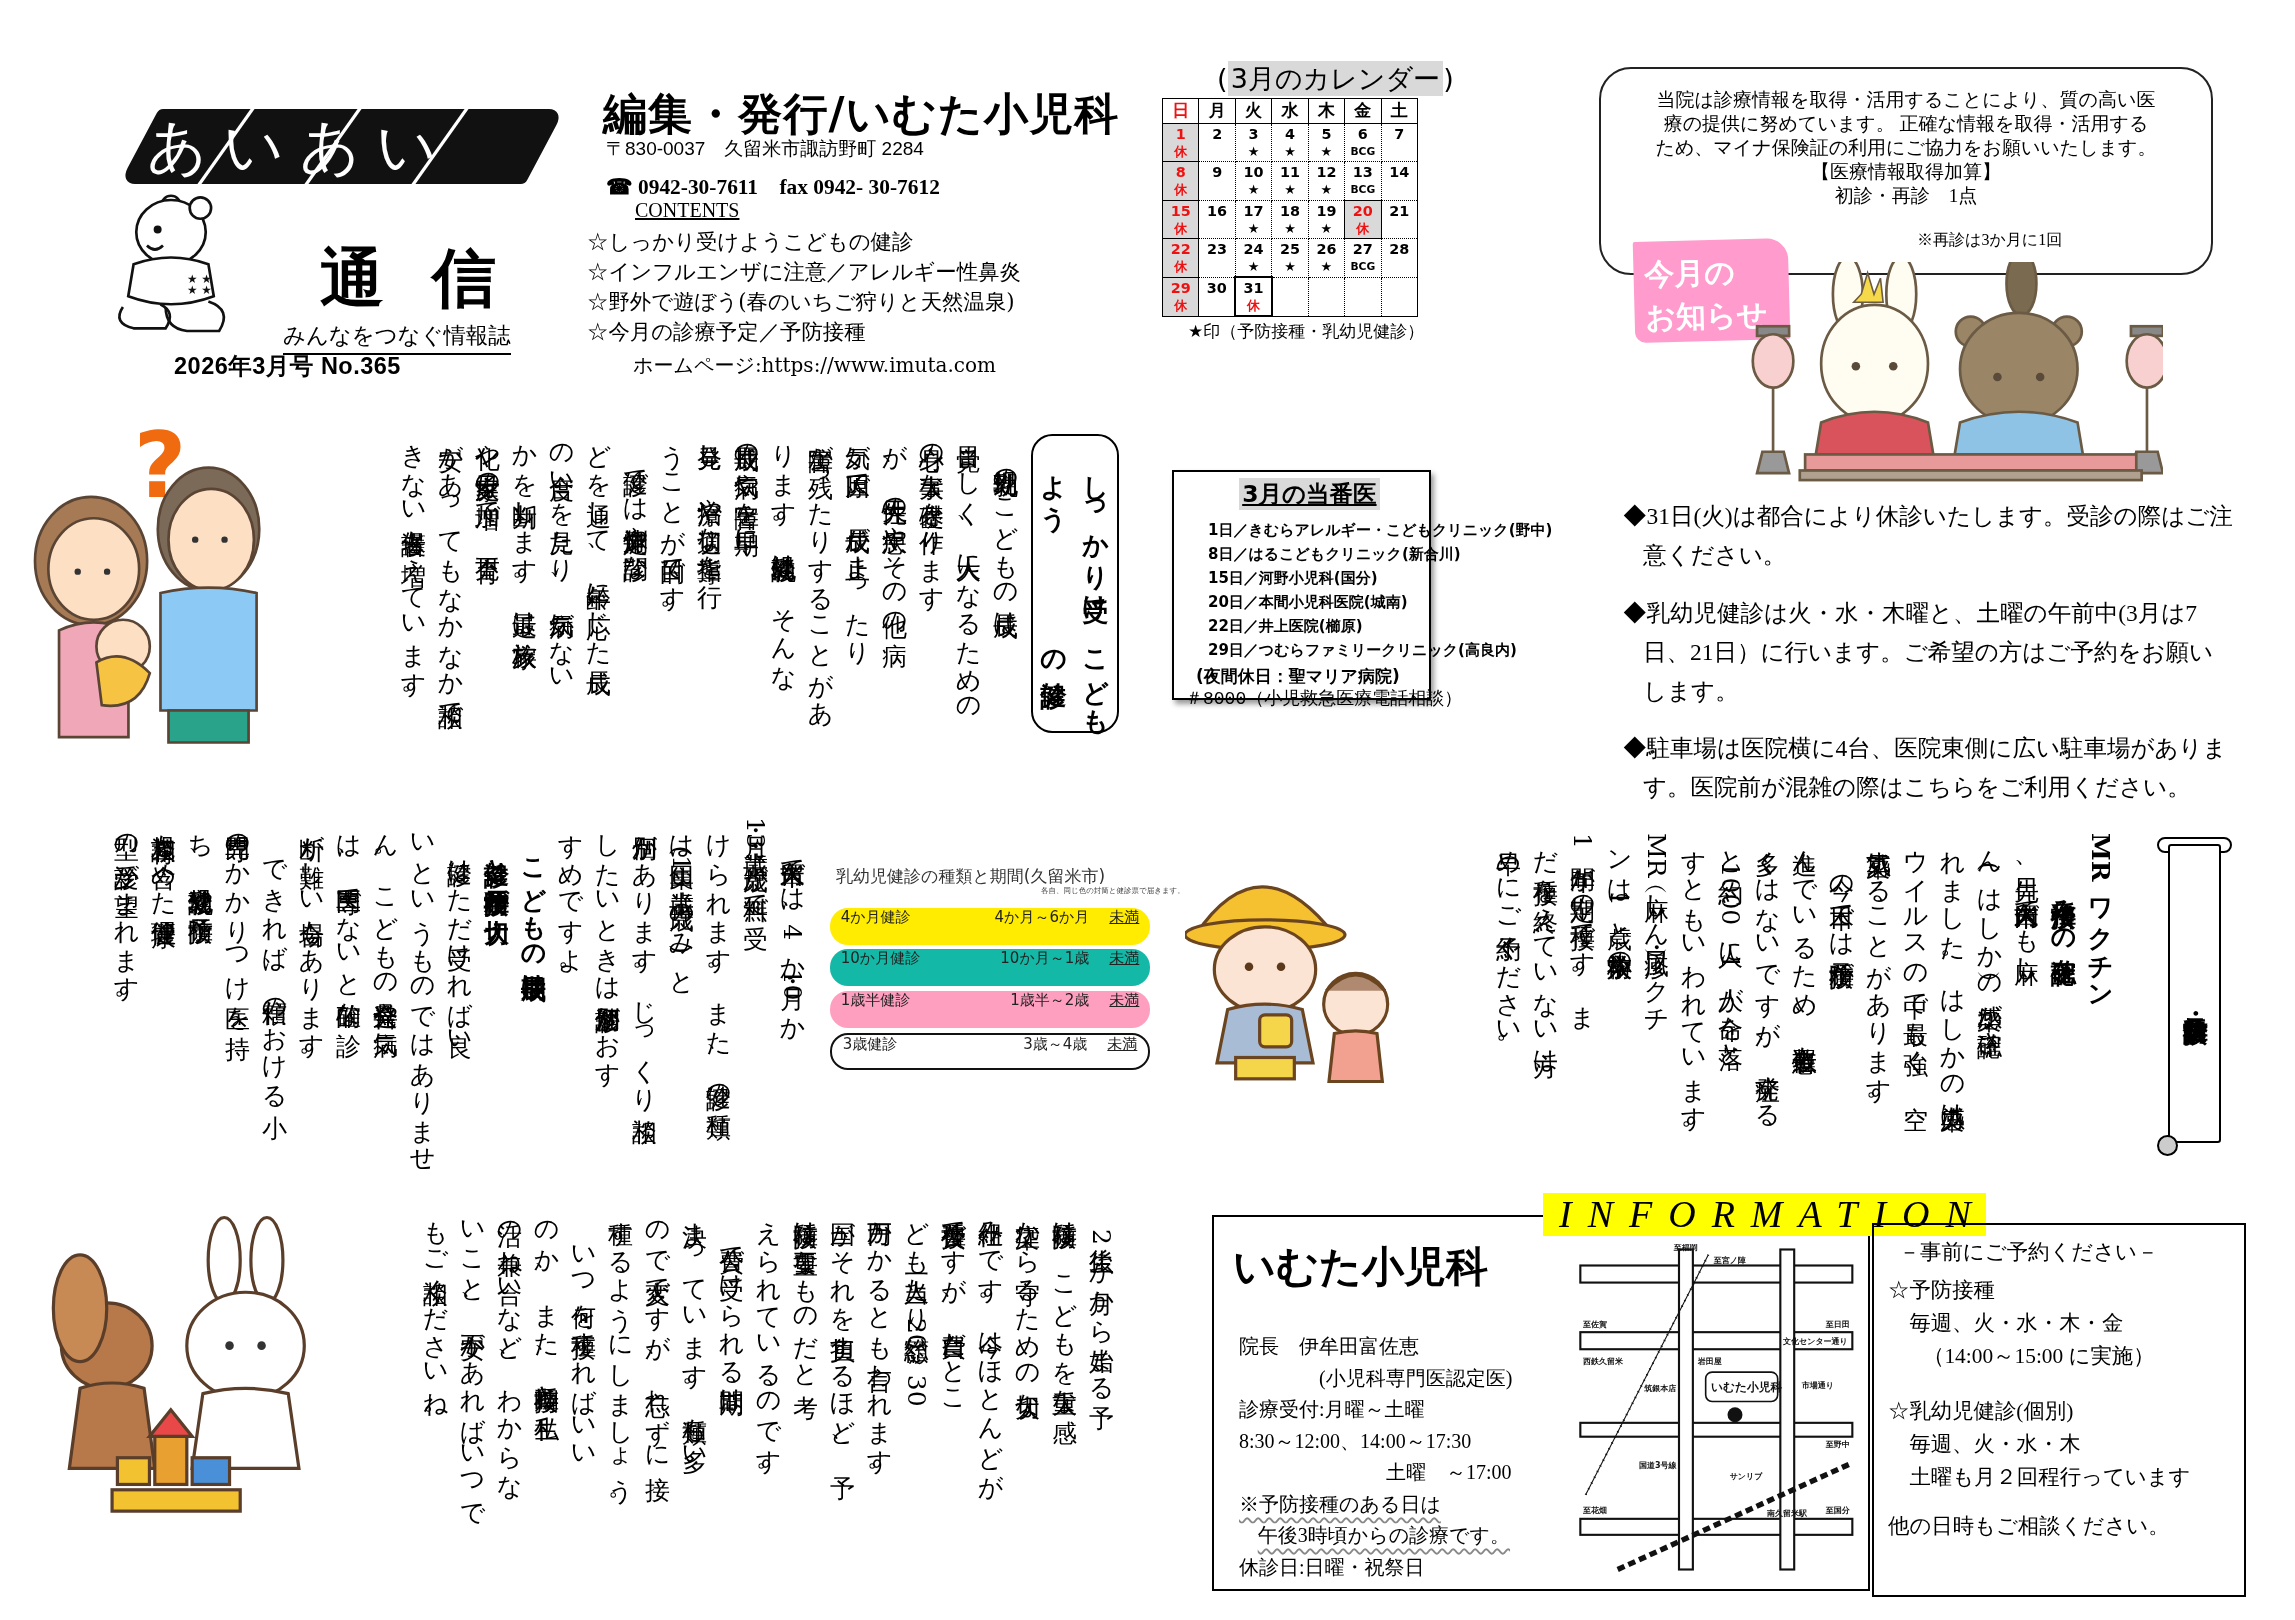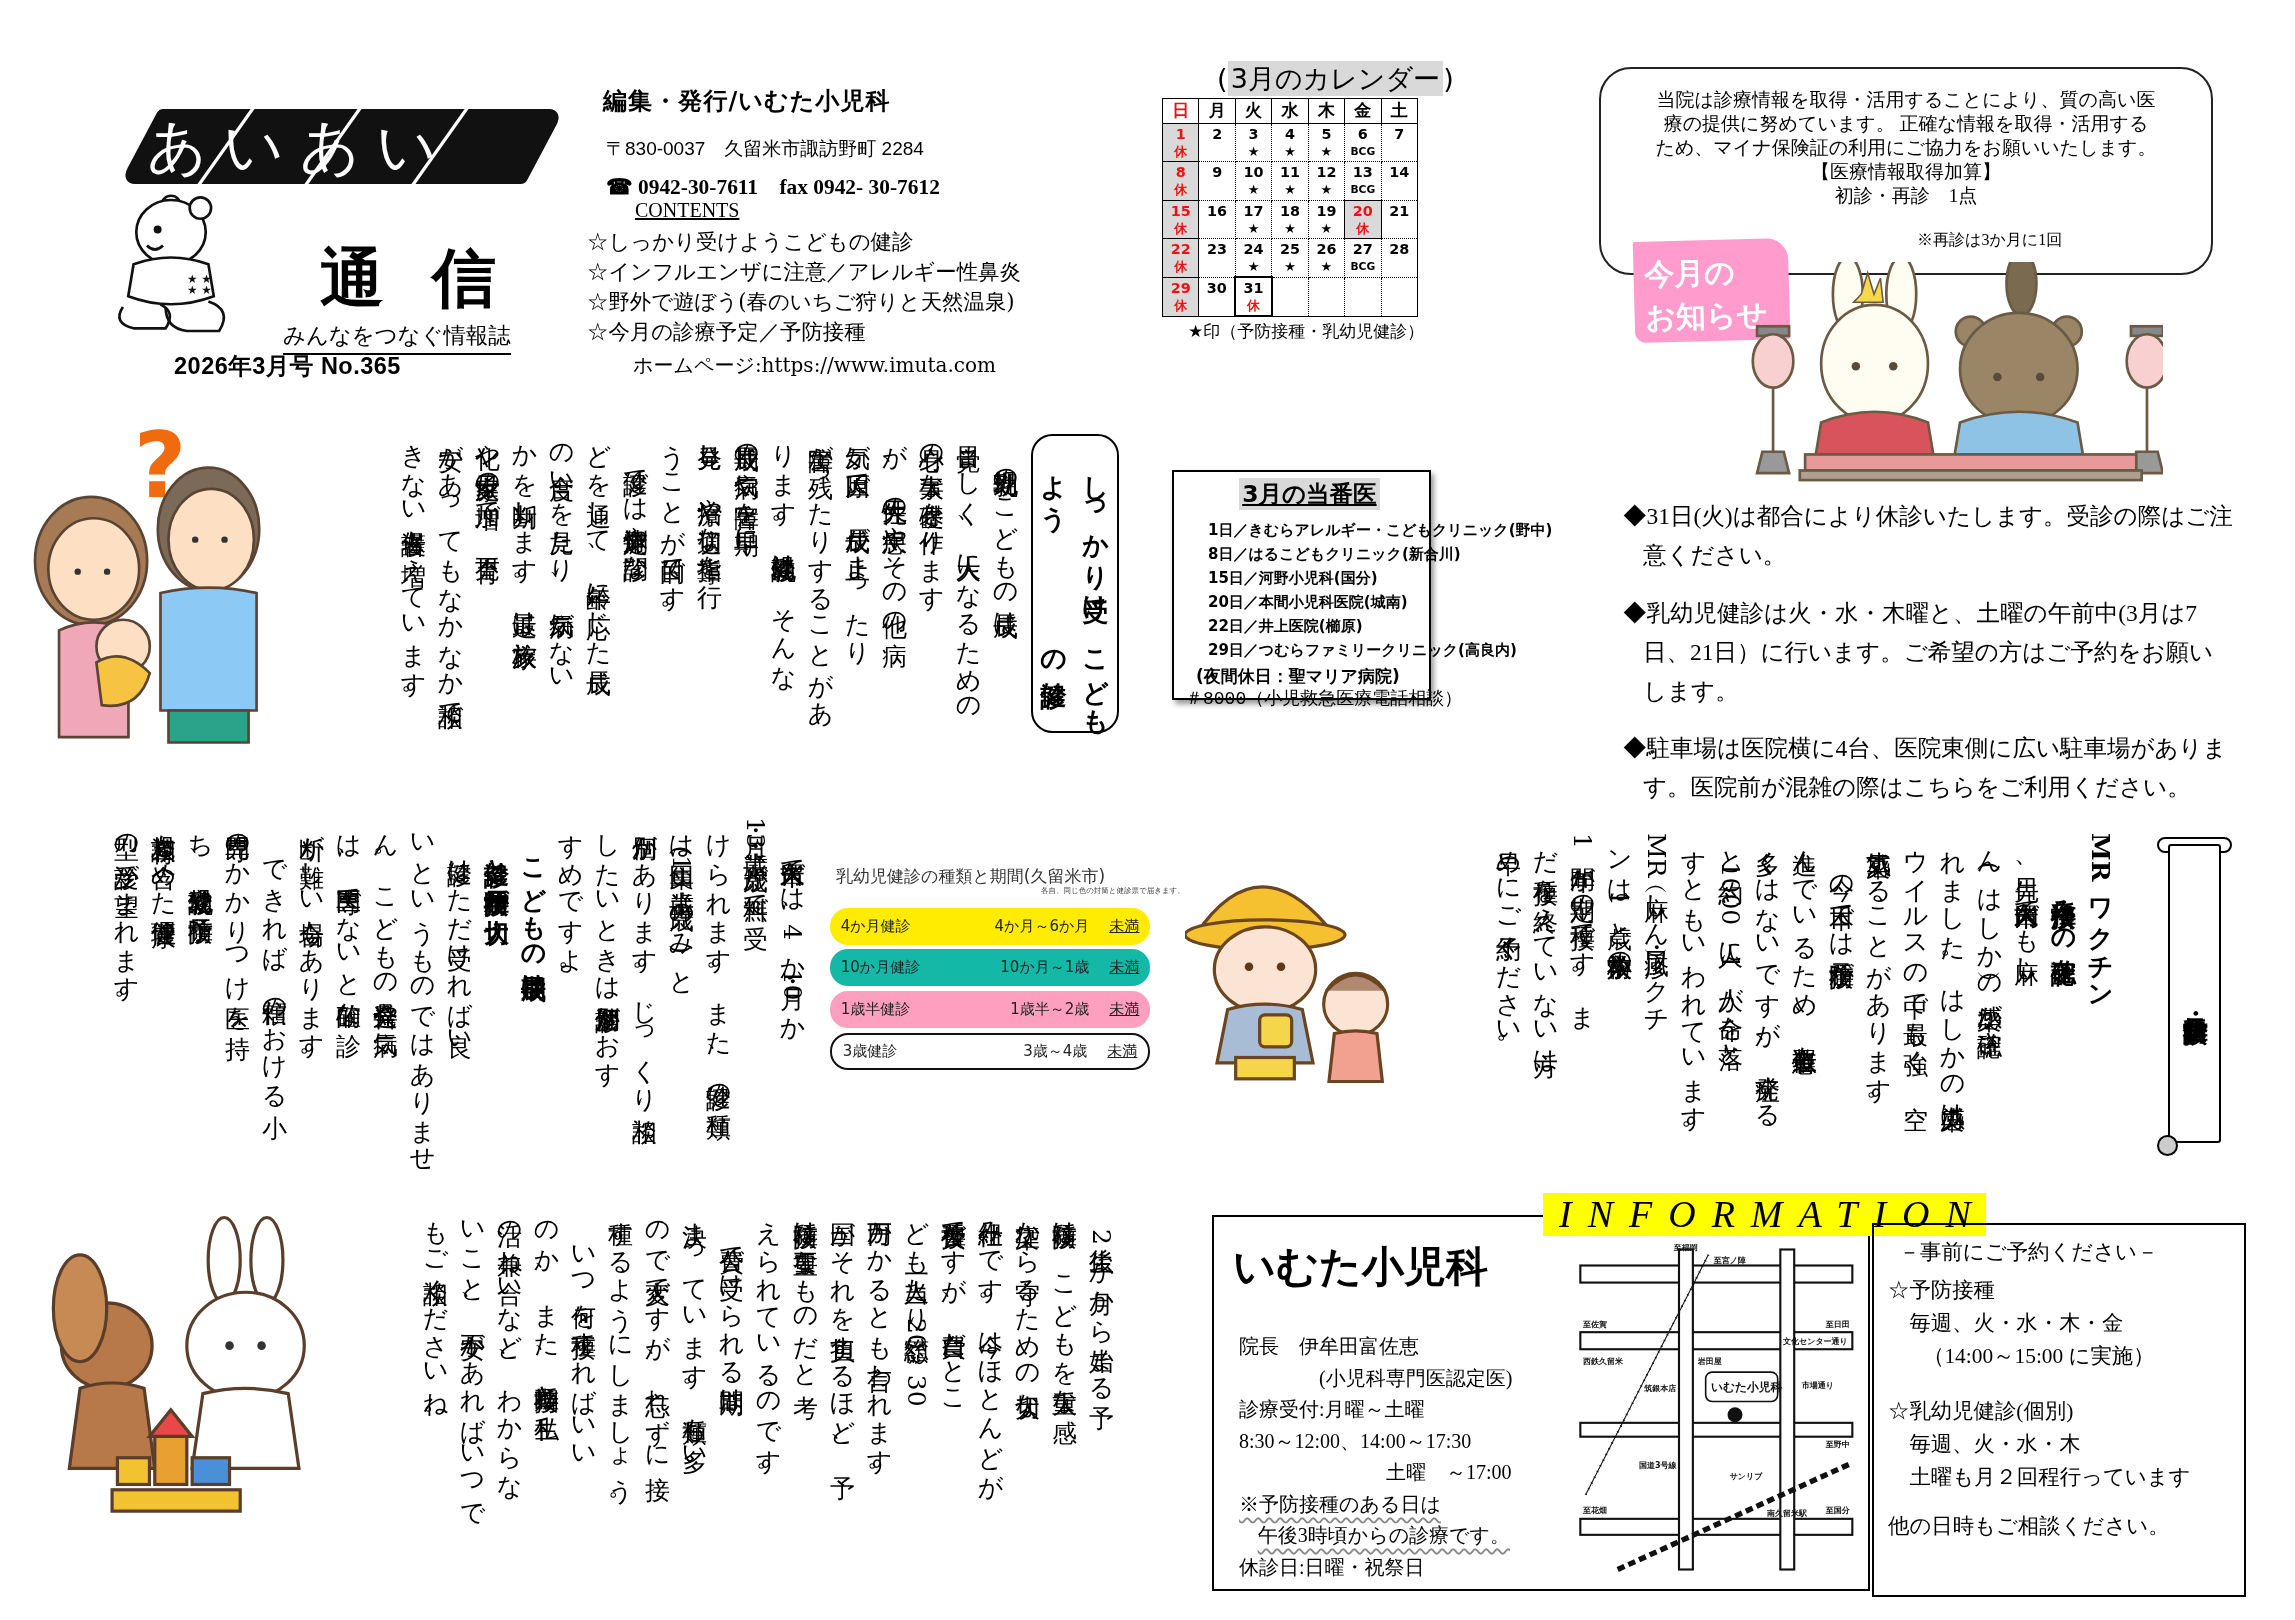--- a/index.html
+++ b/index.html
@@ -20,21 +20,21 @@
     left: 147px; top: 112px; width: 374px; height: 69px;
     color: #fff; font-size: 59px; letter-spacing: 16px; line-height: 69px;
     font-family: "DejaVu Sans", sans-serif; font-weight: normal;
   }
   .bear { left: 96px; top: 184px; width: 150px; height: 155px; }
   .tsushin { left: 320px; top: 235px; font-size: 64px; letter-spacing: 48px; font-weight: bold; font-family: "DejaVu Sans", sans-serif; }
   .tagline { left: 283px; top: 320px; font-size: 22.4px; border-bottom: 2.1px solid #000; padding-bottom: 2.1px; font-family: "DejaVu Sans", sans-serif; }
   .issue { left: 174px; top: 350px; font-size: 23.5px; font-weight: bold; font-family: "Liberation Sans", sans-serif; letter-spacing: 0.5px; }
 
   
-  .pub-title { left: 603px; top: 85px; font-size: 24px; font-weight: bold; font-family: "DejaVu Sans", sans-serif; letter-spacing: 1.1px; }
+  .pub-title { left: 603px; top: 85px; font-size: 44px; font-weight: bold; font-family: "DejaVu Sans", sans-serif; letter-spacing: 1.1px; }
   .pub-addr { left: 606px; top: 136px; font-size: 19px; font-family: "Liberation Sans", sans-serif; }
   .pub-tel { left: 606px; top: 172px; font-size: 21.4px; font-weight: bold; font-family: "Liberation Serif", serif; }
   .contents-head { left: 635px; top: 199px; font-size: 20px; text-decoration: underline; font-family: "Liberation Serif", serif; }
   .contents-list { left: 587px; top: 227px; font-size: 21.4px; line-height: 30px; font-family: "DejaVu Serif", serif; }
   .homepage { left: 633px; top: 352px; font-size: 20px; font-family: "DejaVu Serif", serif; }
 
   
   .cal-title { left: 1217px; top: 61px; font-size: 27px; font-family: "DejaVu Sans", sans-serif; }
   .cal-title .hl { background: #d9d9d9; padding: 2.1px 3.2px; }
   .cal-table {
@@ -93,21 +93,21 @@
     font-size: 26px; font-weight: bold; font-family: "DejaVu Sans", sans-serif; line-height: 42px;
     display: flex; justify-content: center; padding-top: 21.4px;
   }
 
   .article-b { top: 817px; height: 400px; font-size: 25px; line-height: 37px; font-family: "DejaVu Serif", serif; }
   .kurume-title { left: 836px; top: 865px; font-size: 17px; color: #333; font-family: "DejaVu Sans", sans-serif; }
   .kurume-sub { left: 1041px; top: 886px; font-size: 7.5px; color: #444; font-family: "DejaVu Sans", sans-serif; }
   .kurume-row {
     left: 830px; width: 320px; height: 37px; border-radius: 18px;
     font-size: 15px; font-family: "DejaVu Sans", sans-serif; color: #222;
-    display: flex; align-items: center; padding-left: 10.7px;
+    display: flex; padding-left: 10.7px;
   }
   .kurume-row .per { margin-left: auto; margin-right: 10.7px; }
   .kurume-row u { text-decoration: underline; margin-left: 20px; }
 
   
   .article-c { top: 1204px; height: 368px; font-size: 25px; line-height: 37px; font-family: "DejaVu Serif", serif; }
 
   
   .article-d { top: 833px; height: 384px; font-size: 25px; line-height: 37px; font-family: "DejaVu Serif", serif; }
   .scroll {

